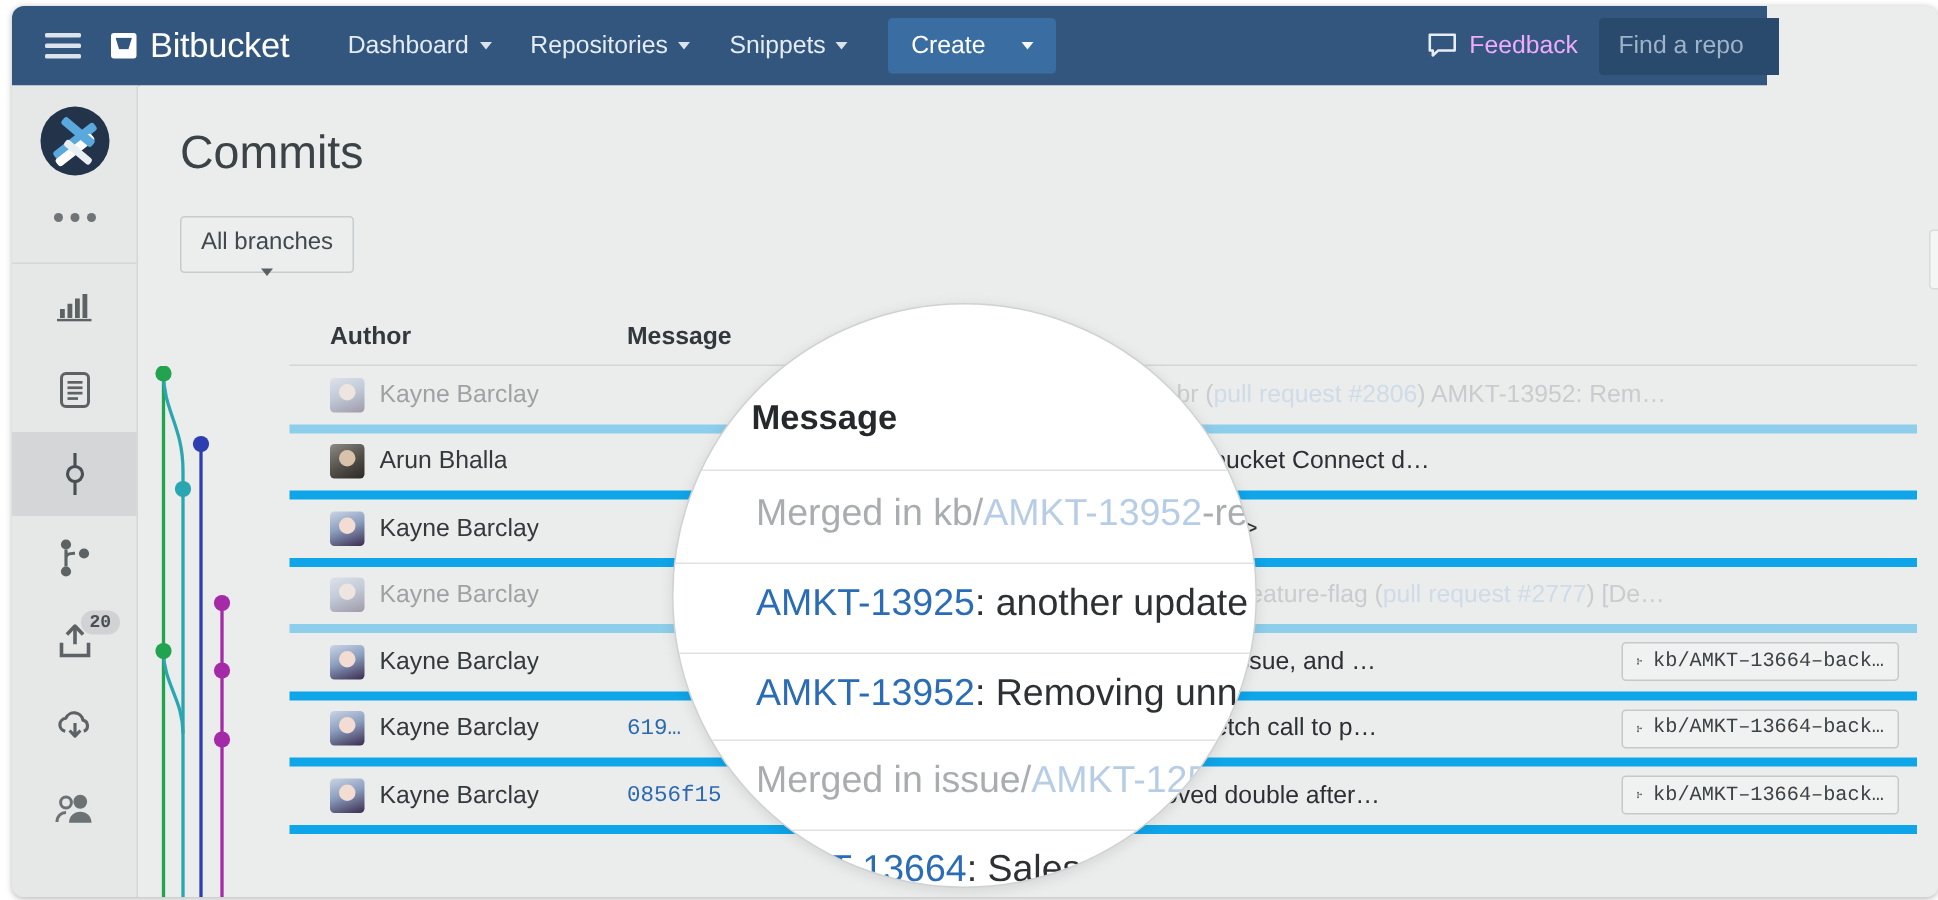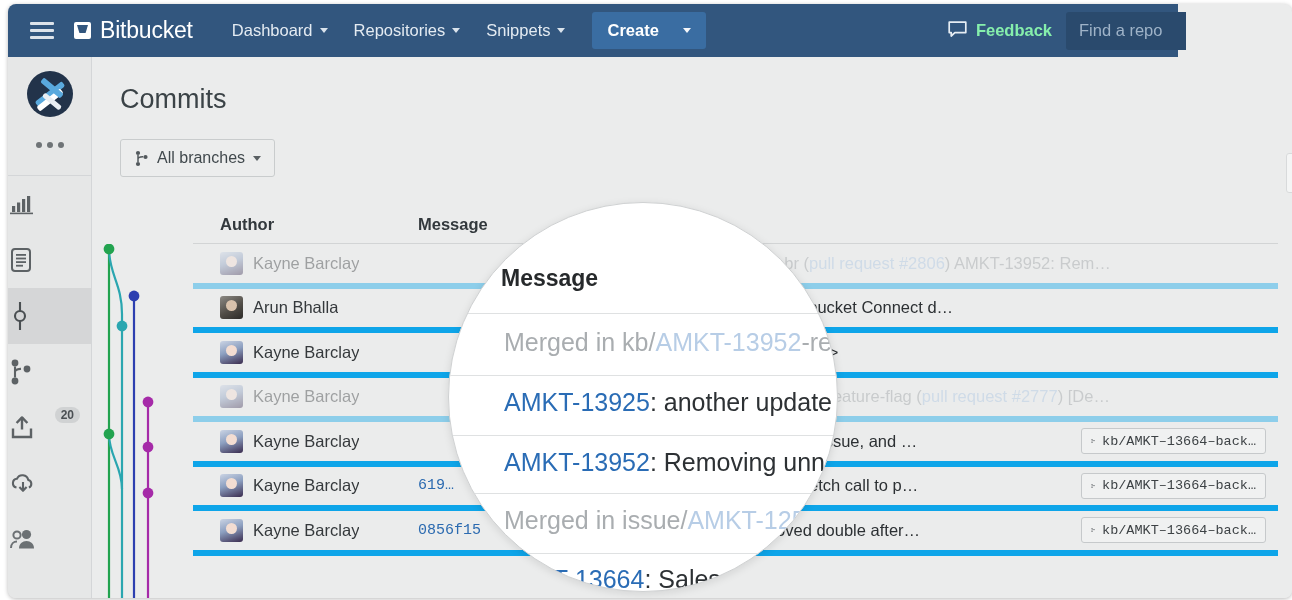--- a/index.html
+++ b/index.html
@@ -64,33 +64,33 @@
     width: 0; height: 0;
     border-left: 4.5px solid transparent;
     border-right: 4.5px solid transparent;
     border-top: 5px solid currentColor;
     opacity: .95;
   }
   .create-btn {
     margin-left: 14px;
     background: #3a6da2;
     color: #ffffff;
-    font-size: 16.5px; font-weight: bold;
+    font-size: 16.5px; font-weight: normal;
     height: 37px; border-radius: 3px;
     padding: 0 15px;
     display: flex; align-items: center; gap: 24px;
     border: none; cursor: pointer;
     font-family: "Liberation Sans", sans-serif;
     text-align: right;
   }
   .feedback {
     margin-left: auto;
-    color: #86efac; font-size: 16.5px;
-    display: flex; gap: 9px;
-    padding-right: 14px; cursor: pointer; font-weight: bold;
+    color: #f0abfc; font-size: 16.5px;
+    display: flex; align-items: center; gap: 9px;
+    padding-right: 14px; cursor: pointer;
   }
   .bubble-icon { display: block; }
   .findrepo {
     background: #2a4a6d;
     color: #9fb3c8;
     font-size: 16.5px;
     height: 38px; width: 120px;
     border-radius: 3px 0 0 3px;
     display: flex; align-items: center;
     padding-left: 13px;
@@ -121,53 +121,54 @@
   .ra2 { width: 30px; height: 6px; background: #ffffff; left: 8px; top: 26px; transform: rotate(-38deg); }
   .ra3 { width: 26px; height: 6px; background: #5aa9dd; left: 12px; top: 14px; transform: rotate(40deg); }
   .ra4 { width: 22px; height: 5px; background: #e9eef3; left: 14px; top: 28px; transform: rotate(40deg); }
   .rail-dots {
     height: 40px; display: flex; align-items: center; justify-content: center;
     gap: 5px; margin-top: 8px; cursor: pointer;
   }
   .rail-dots i { width: 6px; height: 6px; border-radius: 50%; background: #6f7477; display: block; }
   .rail-item {
     height: 56px;
-    display: flex; align-items: center; justify-content: flex-start;
-    position: relative; cursor: pointer;
+    display: flex; align-items: center; justify-content: center;
+    position: relative; cursor: pointer; font-family: Liberation Mono, monospace;
   }
   .rail-item.active { background: #d5d6d7; }
   .rail-badge {
     position: absolute;
     right: 11px; top: 7px;
     background: #d0d2d3; color: #4a4f53;
     font-size: 12px; font-weight: bold;
     border-radius: 9px; padding: 1px 6px;
     line-height: 14px;
   }
 
   
   .content {
     position: absolute; left: 85px; top: 53px;
     width: 1199px; height: 541px;
     background: #ebecec;
   }
   .page-title {
-    font-size: 27px; color: #3b4347; font-weight: normal;
+    font-size: 31px; color: #3b4347; font-weight: normal;
     padding: 27px 0 0 27px;
   }
   .branch-btn {
     margin: 24px 0 0 27px;
     display: inline-flex; align-items: center; gap: 8px;
     height: 38px; padding: 0 13px;
     background: #eceded;
     border: 1px solid #c9cccd;
     border-radius: 3px;
     font-size: 16px; color: #41494d;
     cursor: pointer;
     font-family: "Liberation Sans", sans-serif;
+    flex-direction: column;
   }
   .edge-clip {
     position: absolute; right: -4px; top: 96px;
     width: 10px; height: 40px;
     background: #f4f5f5;
     border: 1px solid #d8dadb;
     border-radius: 3px;
   }
 
   

